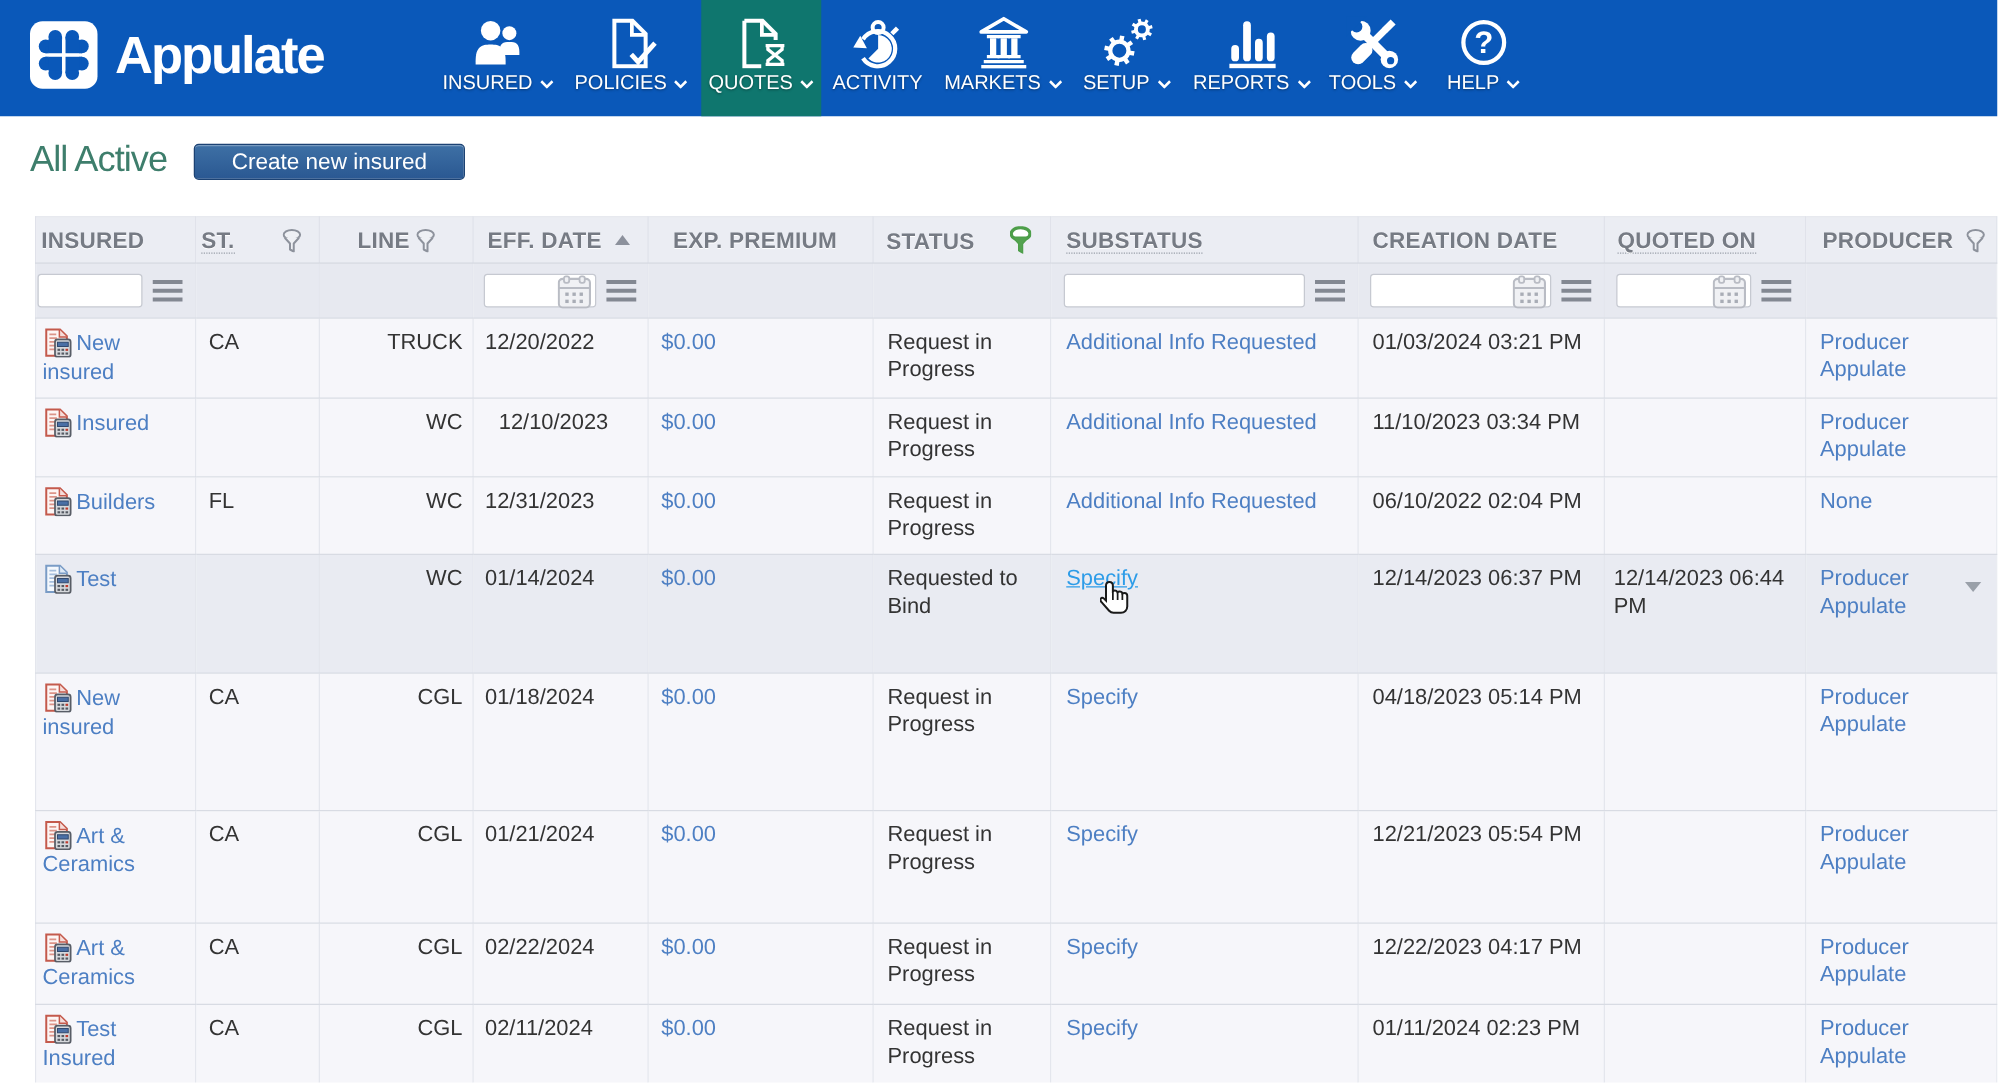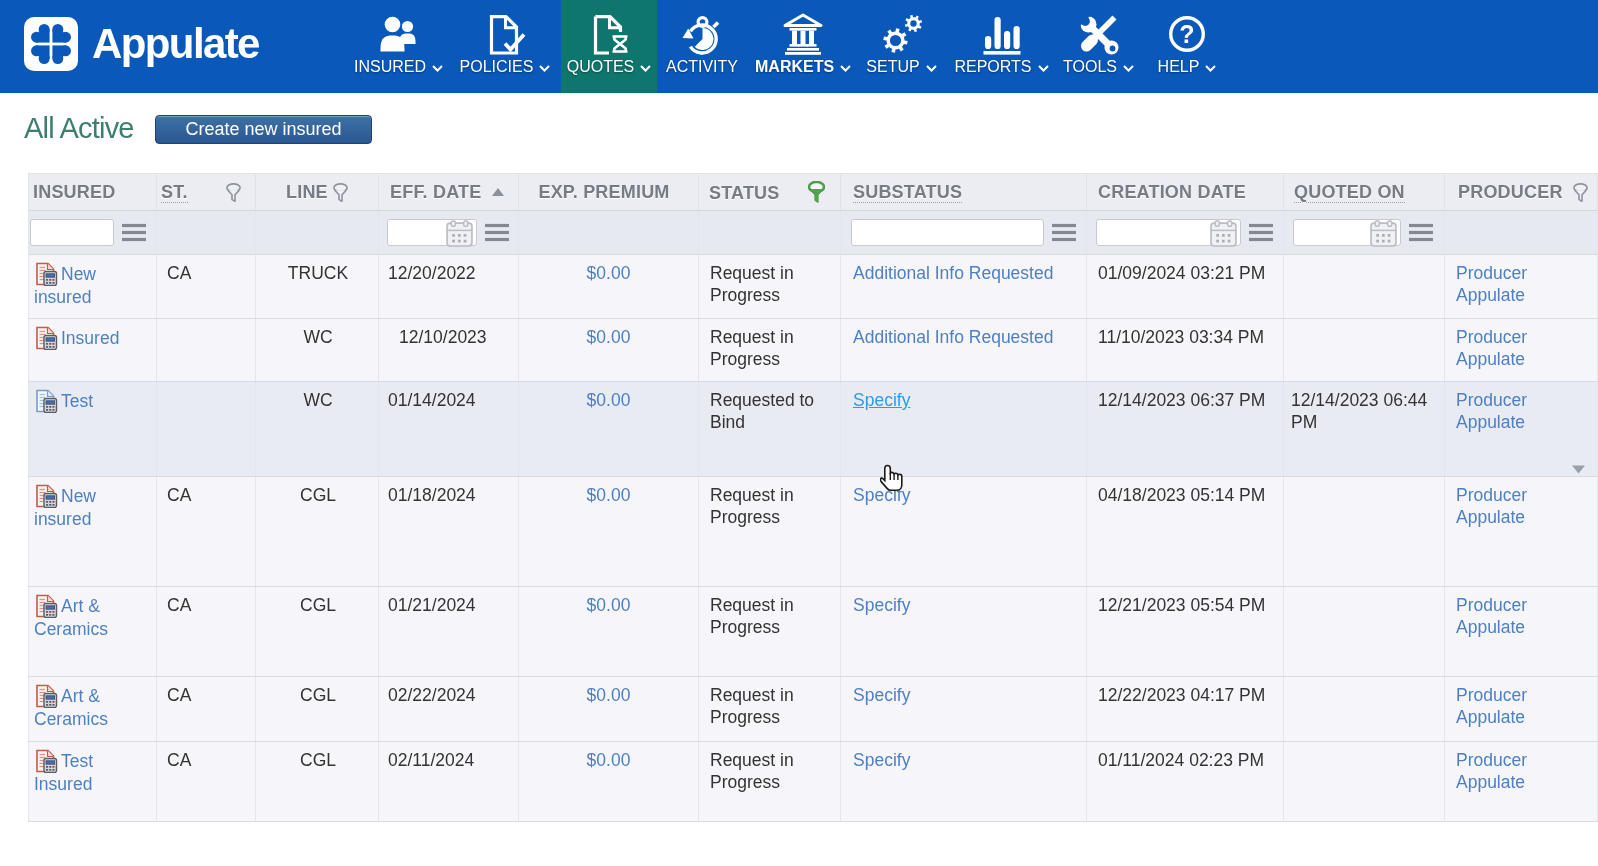--- a/index.html
+++ b/index.html
@@ -19,22 +19,22 @@
   box-shadow: inset 0 1px 0 rgba(255,255,255,0.3); font-family:"Liberation Sans", sans-serif;}
 table.grid { position:absolute; left:28px; top:173px; width:1569px; border-collapse:collapse; table-layout:fixed; }
 .grid th { height:37px; background:#ebedf3; color:#767b84; font-size:18px; font-weight:bold; text-align:left;
   padding:0 0 0 4px; border:1px solid #e0e2ea; border-bottom:1px solid #d4d7e0; vertical-align:middle; white-space:nowrap; text-shadow:0 1px 0 #fff; letter-spacing:0.2px; }
 .grid td { border-right:1px solid #e4e6ed; border-left:1px solid #e4e6ed; border-bottom:1px solid #d8dbe3; vertical-align:top;
   padding:7px 8px 0 10px; font-size:17.5px; color:#333; line-height:22px; background:#f6f6fa; overflow:hidden; }
 .grid tr.frow td { height:44px; background:#e7e9f0; padding:0 0 0 3px; vertical-align:middle; white-space:nowrap; }
 .grid tr.sel td { background:#e9ebf2; }
 a { color:#4d7fc3; text-decoration:none; }
 a.hov { color:#2d9ce8; text-decoration:underline; }
-.num { text-align:center; padding-right:10px !important; }
-.ctr { text-align:center; }
+.num { text-align:left; padding-right:10px !important; }
+.ctr { text-align:right; }
 .dot { border-bottom:1px dotted #9aa0aa; }
 .finput { display:inline-block; height:27px; background:#fff; border:1px solid #c6c9d1; border-radius:3px; vertical-align:middle; position:relative;}
 .finput svg { position:absolute; right:3px; top:0px; }
 .burger { display:inline-block; vertical-align:middle; margin-left:8px; }
 .docic { vertical-align:-6px; margin-right:3px; }
 .cursor { position:absolute; left:880px; top:463px; z-index:9; }
 .caret4 { position:absolute; left:1571px; top:464px; z-index:8; }
 </style>
 </head>
 <body>
@@ -113,21 +113,21 @@
       <svg width="44" height="42" viewBox="0 0 44 42">
     <circle cx="22.5" cy="9" r="4.4" fill="none" stroke="#fff" stroke-width="3.2"></circle>
     <path d="M10.4 18.4 A14 14 0 1 1 10.4 33.6" fill="none" stroke="#fff" stroke-width="3.4"></path>
     <path d="M33.5 14 L38 9.5" stroke="#fff" stroke-width="3.6"></path>
     <path d="M22.5 26 L22.5 15 A11 11 0 1 1 14.7 33.8 Z" fill="#fff" stroke="none"></path>
     <polygon points="8.2,15.5 13.5,25.5 2.6,25" fill="#fff"></polygon>
   </svg>
     </div>
   <div class="lbl">ACTIVITY</div>
 </div>
-<div class="nav" style="left:755px;width:95px;font-weight:bold;">
+<div class="nav" style="left:755px;width:95px;">
   <div class="ic">
       <svg width="40" height="42" viewBox="0 0 40 42">
     <path d="M20 2 L38 12.5 L2 12.5 Z" fill="none" stroke="#fff" stroke-width="3" stroke-linejoin="round"></path>
     <g fill="#fff">
     <rect x="6.5" y="15" width="10" height="2.6"></rect>
           <rect x="9" y="17.6" width="5" height="13.4"></rect>
           <rect x="6.5" y="31" width="10" height="2.6"></rect>
     <rect x="15" y="15" width="10" height="2.6"></rect>
           <rect x="17.5" y="17.6" width="5" height="13.4"></rect>
           <rect x="15" y="31" width="10" height="2.6"></rect>
@@ -339,37 +339,51 @@
 <tr style="height:64px">
 <td style="padding-left:5px"><svg class="docic" width="24" height="24" viewBox="0 0 24 24">
             <use href="#docred"></use>
           </svg><a>New insured</a></td>
 <td>CA</td>
         <td class="ctr">TRUCK</td>
         <td style="padding-left:9px">12/20/2022</td>
         <td class="num"><a>$0.00</a></td>
 <td style="padding-left:11px">Request in Progress</td>
         <td style="padding-left:12px"><a>Additional Info Requested</a></td>
-<td style="padding-left:11px">01/09/2024 03:21 PM</td>
+<td style="padding-left:11px">01/03/2024 03:21 PM</td>
         <td></td>
         <td style="padding-left:11px"><a>Producer<br>Appulate</a></td>
 </tr>
 <tr style="height:63px">
 <td style="padding-left:5px"><svg class="docic" width="24" height="24" viewBox="0 0 24 24">
             <use href="#docred"></use>
           </svg><a>Insured</a></td>
 <td></td>
         <td class="ctr">WC</td>
         <td style="padding-left:20px">12/10/2023</td>
         <td class="num"><a>$0.00</a></td>
 <td style="padding-left:11px">Request in Progress</td>
         <td style="padding-left:12px"><a>Additional Info Requested</a></td>
 <td style="padding-left:11px">11/10/2023 03:34 PM</td>
         <td></td>
         <td style="padding-left:11px"><a>Producer<br>Appulate</a></td>
+</tr>
+<tr style="height:62px">
+<td style="padding-left:5px"><svg class="docic" width="24" height="24" viewBox="0 0 24 24">
+            <use href="#docred"></use>
+          </svg><a>Builders</a></td>
+<td>FL</td>
+        <td class="ctr">WC</td>
+        <td style="padding-left:9px">12/31/2023</td>
+        <td class="num"><a>$0.00</a></td>
+<td style="padding-left:11px">Request in Progress</td>
+        <td style="padding-left:12px"><a>Additional Info Requested</a></td>
+<td style="padding-left:11px">06/10/2022 02:04 PM</td>
+        <td></td>
+        <td style="padding-left:11px"><a>None</a></td>
 </tr>
 <tr class="sel" style="height:95px">
 <td style="padding-left:5px"><svg class="docic" width="24" height="24" viewBox="0 0 24 24">
             <use href="#docblue"></use>
           </svg><a>Test</a></td>
 <td></td>
         <td class="ctr">WC</td>
         <td style="padding-left:9px">01/14/2024</td>
         <td class="num"><a>$0.00</a></td>
 <td style="padding-left:11px">Requested to Bind</td>

